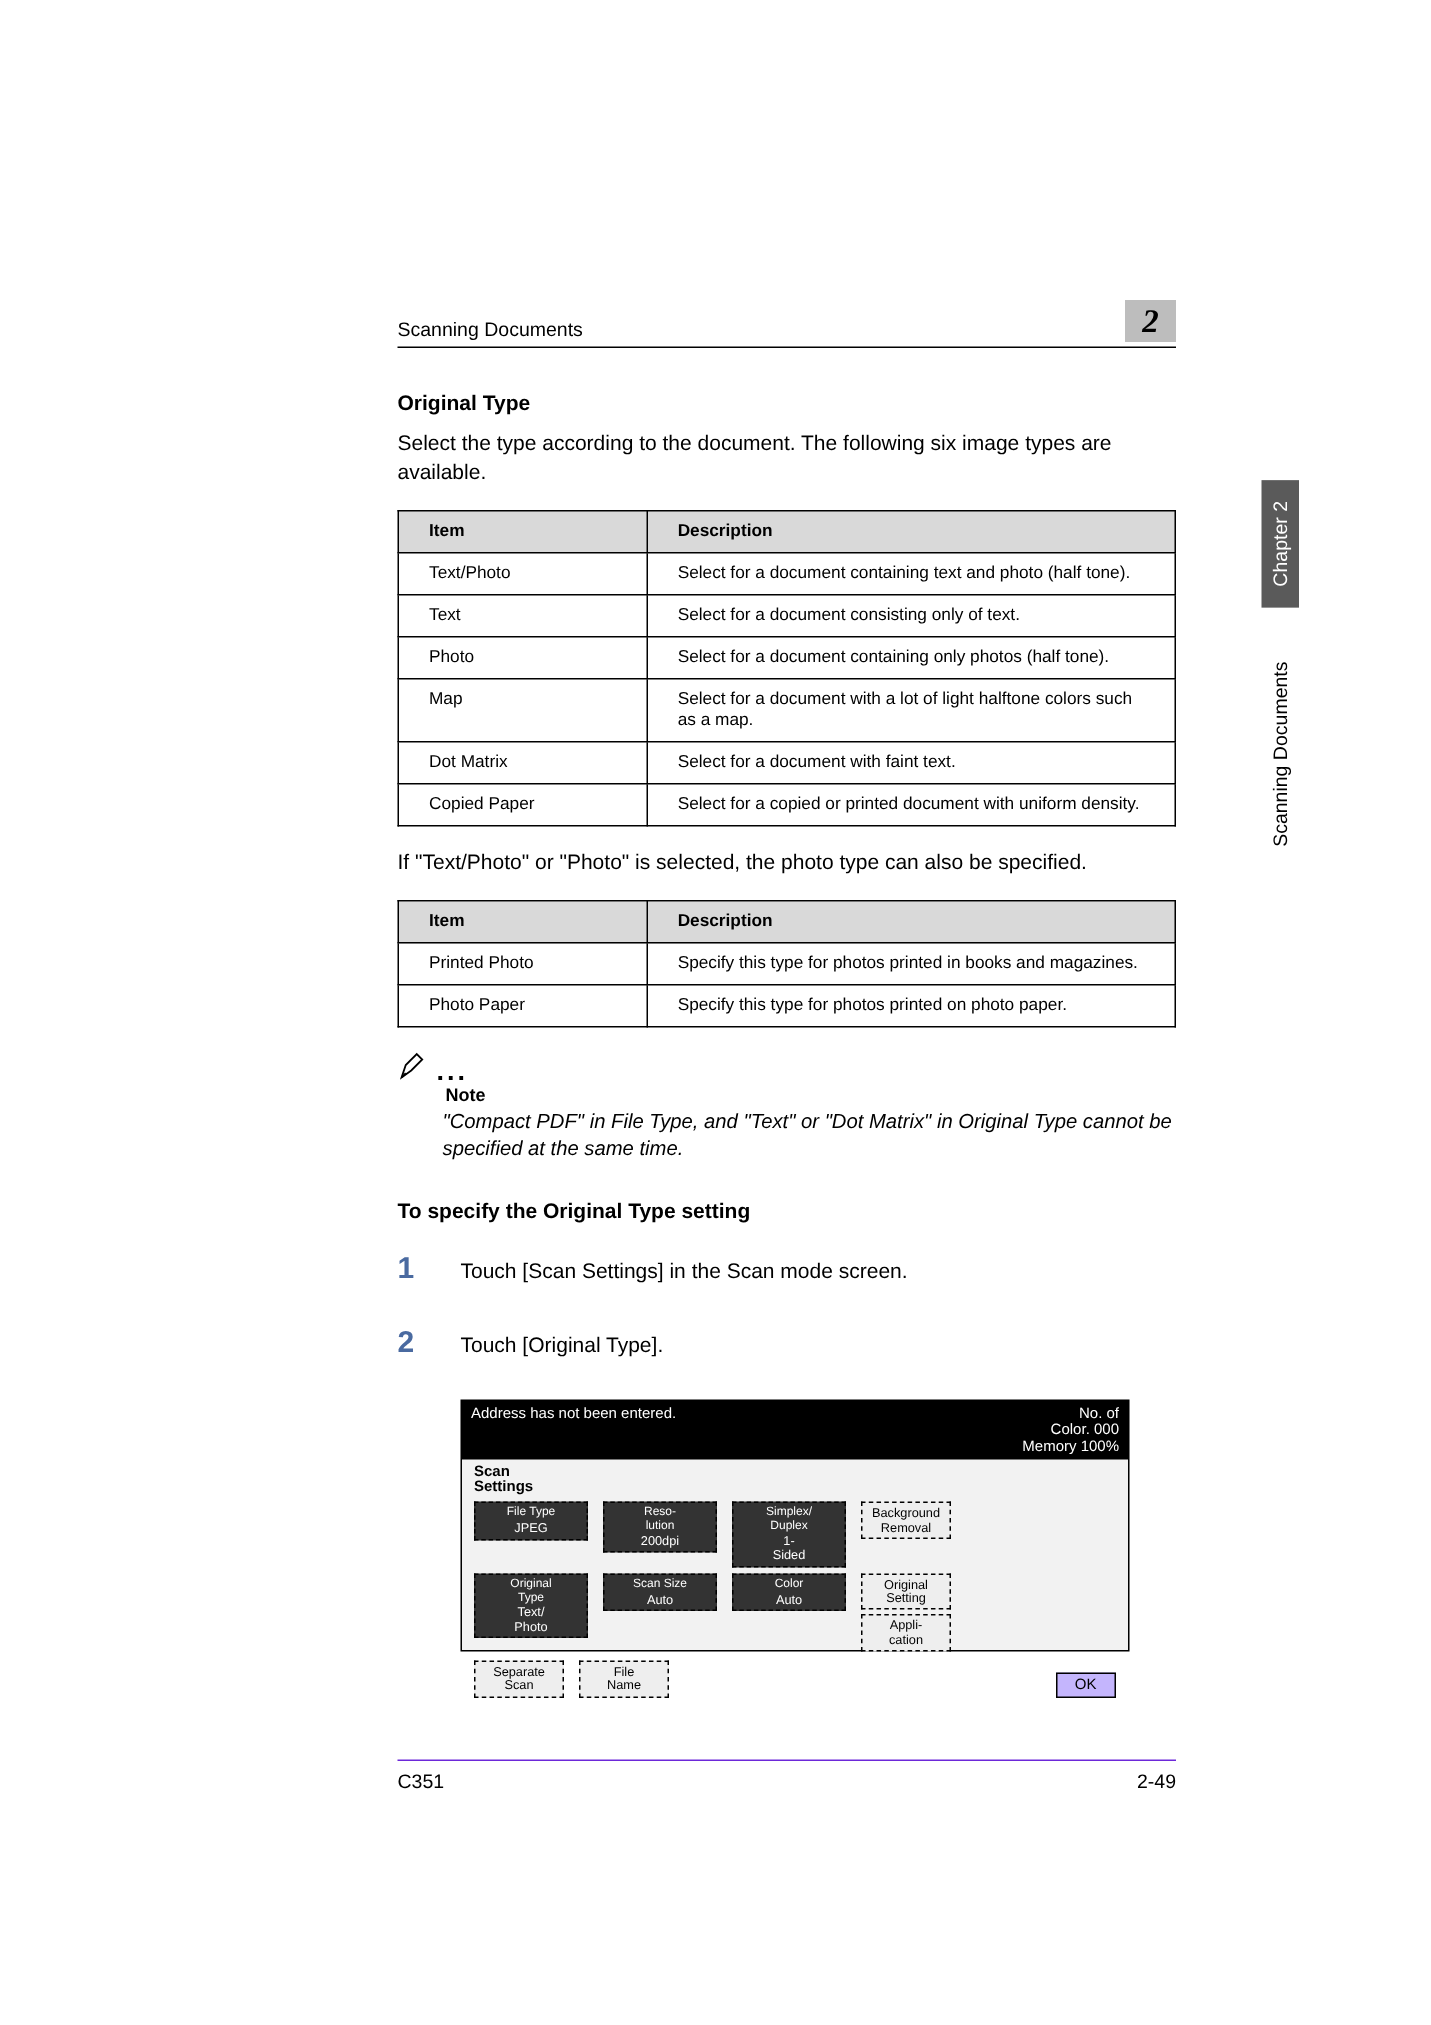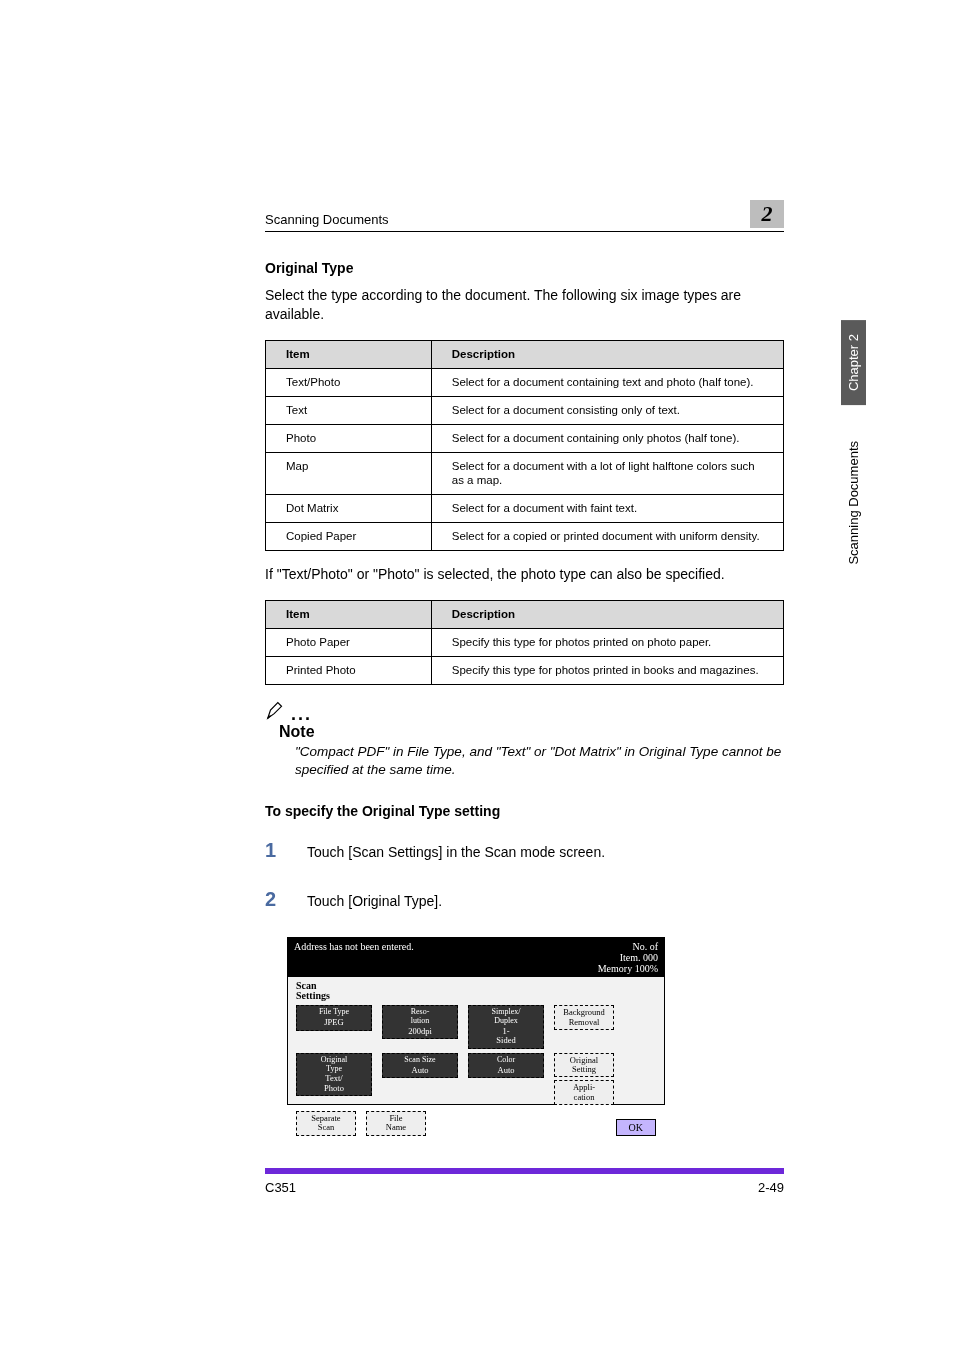--- a/index.html
+++ b/index.html
@@ -83,22 +83,22 @@
   }
   .note-dots {
     font-size: 18px;
     font-weight: bold;
     letter-spacing: 2px;
     line-height: 10px;
     padding-bottom: 2px;
   }
   .note-label {
     font-weight: bold;
-    font-size: 16px;
-    margin-left: 14px;
+    font-size: 12px;
+    margin-left: 32px;
   }
   .note-body {
     font-style: italic;
     font-size: 13.5px;
     line-height: 1.35;
     margin-left: 30px;
     margin-top: 2px;
   }
   .proc-title {
     font-weight: bold;
@@ -115,28 +115,28 @@
     font-size: 20px;
     font-weight: bold;
     color: #4a6aa0;
     font-family: Arial, sans-serif;
     width: 18px;
   }
   .step-text {
     font-size: 14px;
   }
   .panel-img {
-    margin-left: 22px;
-    width: 378px;
+    margin-left: 42px;
+    width: 446px;
     height: 168px;
     background: #f2f2f2;
     border: 1px solid #000;
     box-sizing: border-box;
     position: relative;
-    font-family: Liberation Serif, serif;
+    font-family: Liberation Sans, sans-serif;
   }
   .panel-header {
     background: #000;
     color: #fff;
     font-size: 10px;
     padding: 3px 6px;
     display: flex;
     justify-content: space-between;
   }
   .panel-header .right {
@@ -206,21 +206,21 @@
   }
   .side-tab.dark {
     background: #5a5a5a;
     color: #fff;
   }
   .footer {
     position: absolute;
     bottom: 155px;
     left: 265px;
     right: 170px;
-    border-top: 6px solid #6d28d9;
+    border-top: 1px solid #6d28d9;
     padding-top: 6px;
     display: flex;
     justify-content: space-between;
     font-size: 13px;
   }
   .pencil-icon {
     width: 22px;
     height: 22px;
   }
 </style>
@@ -284,26 +284,26 @@
         <col class="c2">
       </colgroup>
     <thead>
       <tr>
         <th>Item</th>
         <th>Description</th>
       </tr>
     </thead>
     <tbody>
       <tr>
+          <td>Printed Photo</td>
+          <td>Specify this type for photos printed in books and magazines.</td>
+        </tr>
+      <tr>
           <td>Photo Paper</td>
           <td>Specify this type for photos printed on photo paper.</td>
-        </tr>
-      <tr>
-          <td>Printed Photo</td>
-          <td>Specify this type for photos printed in books and magazines.</td>
         </tr>
     </tbody>
   </table>
 
   <div class="note-block">
     <div class="note-icon-row">
       <svg class="pencil-icon" viewBox="0 0 24 24">
         <path d="M3 21 L6 12 L14 4 L18 8 L10 16 Z" fill="none" stroke="#000" stroke-width="1.3"></path>
         <path d="M3 21 L6 18" stroke="#000" stroke-width="1.3"></path>
       </svg>
@@ -323,21 +323,21 @@
   <div class="step">
     <span class="step-num">2</span>
     <span class="step-text">Touch [Original Type].</span>
   </div>
 
   <div class="panel-img">
     <div class="panel-header">
       <span>Address has not been entered.</span>
       <span class="right">
         <span style="white-space:pre">No. of
-Item.</span>
+Color.</span>
         <span>000</span><br>
         <span>Memory 100%</span>
       </span>
     </div>
     <div class="panel-body">
       <span class="panel-tab" style="white-space:pre">Scan
 Settings</span>
 
       <div class="panel-row">
         <div class="panel-btn dark">

